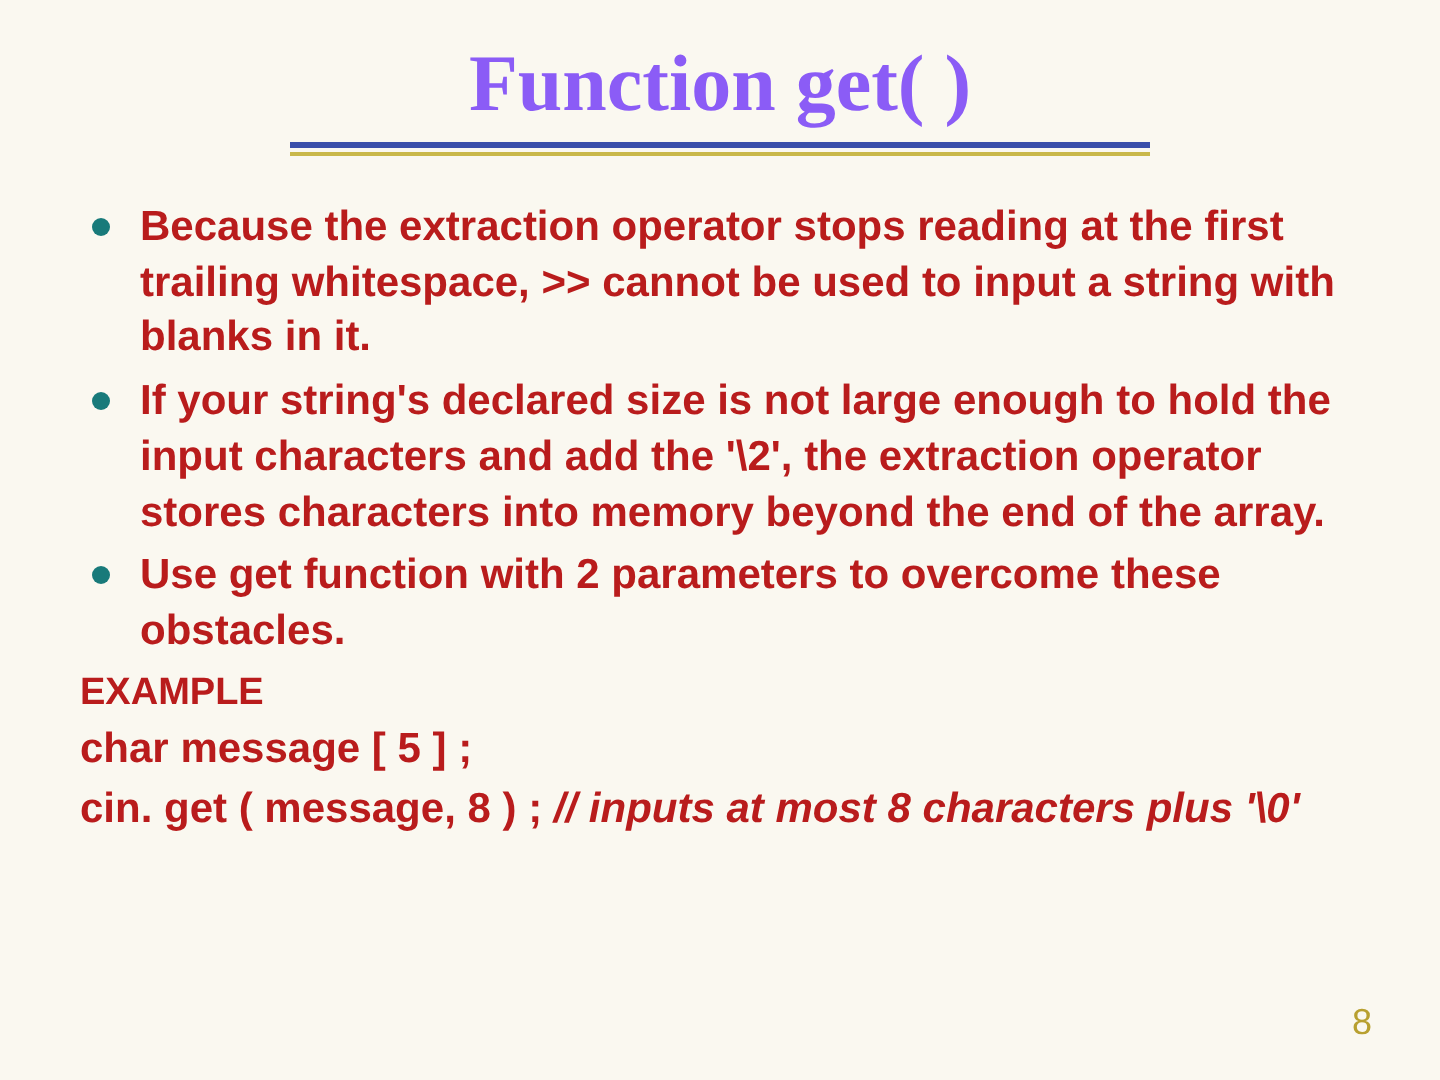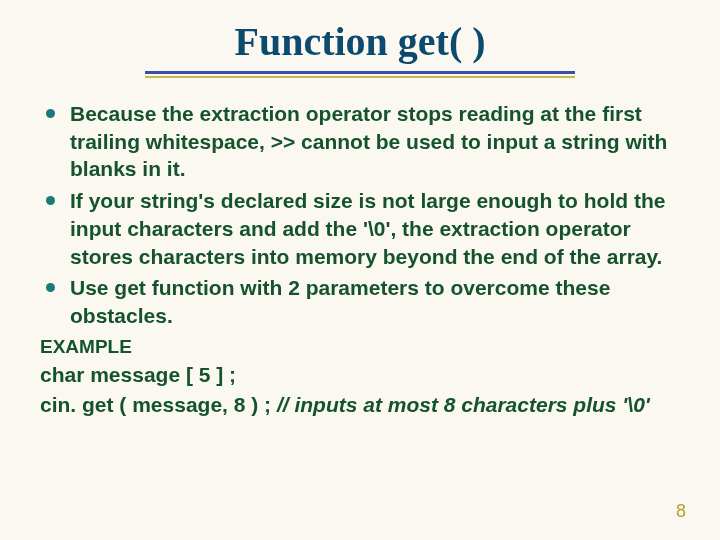--- a/index.html
+++ b/index.html
@@ -16,38 +16,38 @@
     position: relative;
   }
   .title-wrap {
     text-align: center;
     margin-bottom: 6px;
   }
   .title {
     font-family: "Times New Roman", Times, serif;
     font-size: 40px;
     font-weight: bold;
-    color: #0c4a6e;
+    color: #8b5cf6;
     display: inline-block;
   }
   .rule-stack {
     margin: 0 auto 22px auto;
     width: 430px;
   }
   .rule-top {
     height: 3px;
     background: #3a4faa;
     margin-bottom: 2px;
   }
   .rule-bottom {
     height: 2px;
     background: #c9b84a;
   }
   .content {
-    color: #14532d;
+    color: #b91c1c;
   }
   .bullets {
     list-style: none;
     margin: 0 0 4px 0;
   }
   .bullets li {
     position: relative;
     padding-left: 30px;
     margin-bottom: 4px;
     font-size: 21px;
@@ -101,21 +101,21 @@
   </div>
 
   <div class="content">
     <ul class="bullets">
       <li>
         <span class="dot"></span>
         <span>Because the extraction operator stops reading at the first trailing whitespace,  &gt;&gt; cannot be used to input a string with blanks in it.</span>
       </li>
       <li>
         <span class="dot"></span>
-        <span>If your string's declared size is not large enough to hold the input characters and add the '\0', the extraction operator stores characters into memory beyond the end of the array.</span>
+        <span>If your string's declared size is not large enough to hold the input characters and add the '\2', the extraction operator stores characters into memory beyond the end of the array.</span>
       </li>
       <li>
         <span class="dot"></span>
         <span>Use get function with 2 parameters to overcome these obstacles.</span>
       </li>
     </ul>
 
     <div class="plain">EXAMPLE</div>
     <div class="plain codeblock">char  message [ 5 ] ;</div>
     <div class="plain codeblock">

